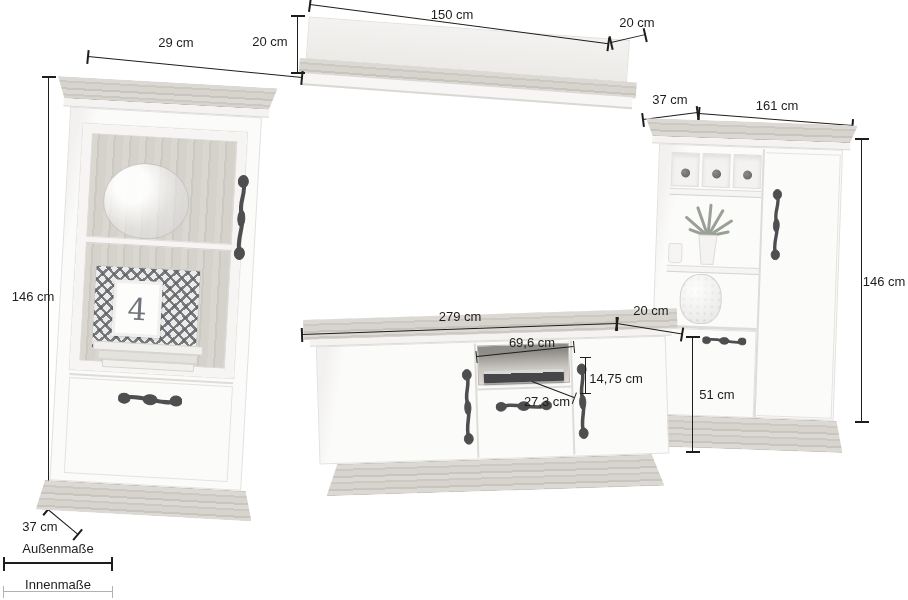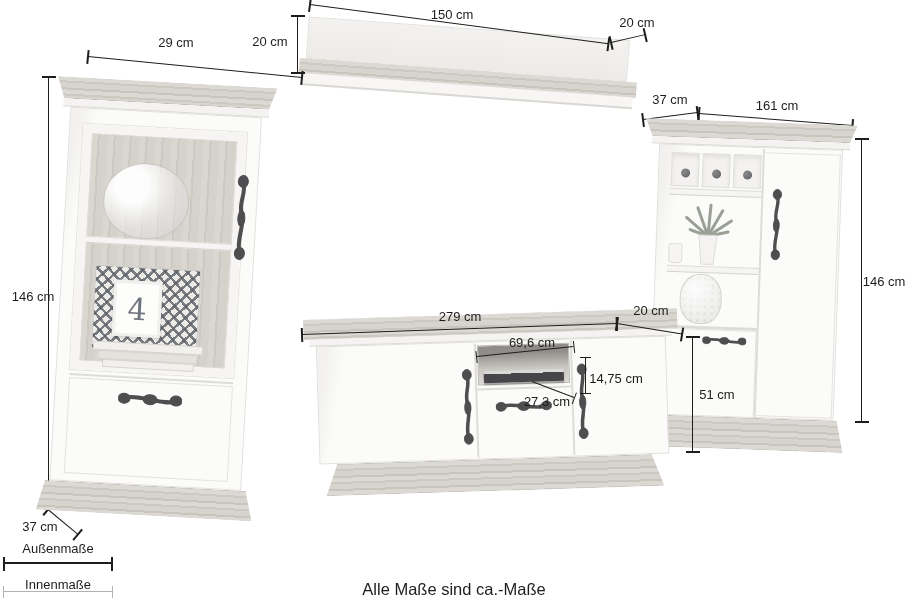--- a/index.html
+++ b/index.html
@@ -250,15 +250,14 @@
   <span class="dlab" style="left:717px;top:394px;">51 cm</span>
   <span class="dlab" style="left:532px;top:342px;">69,6 cm</span>
   <span class="dlab" style="left:616px;top:378px;">14,75 cm</span>
   <span class="dlab" style="left:547px;top:401px;">27,3 cm</span>
 
   <span class="dlab" style="left:58px;top:548px;">Außenmaße</span>
   <div class="dim l2" style="left:4px;top:562px;width:108px;"></div>
   <span class="dlab" style="left:58px;top:584px;">Innenmaße</span>
   <div class="dim thin light" style="left:4px;top:591px;width:108px;"></div>
 
-  <div class="footer" style="left:454px;top:589px;">Alle Maße sind ca.-Maße</div>
 
 </div>
 
 </body></html>

